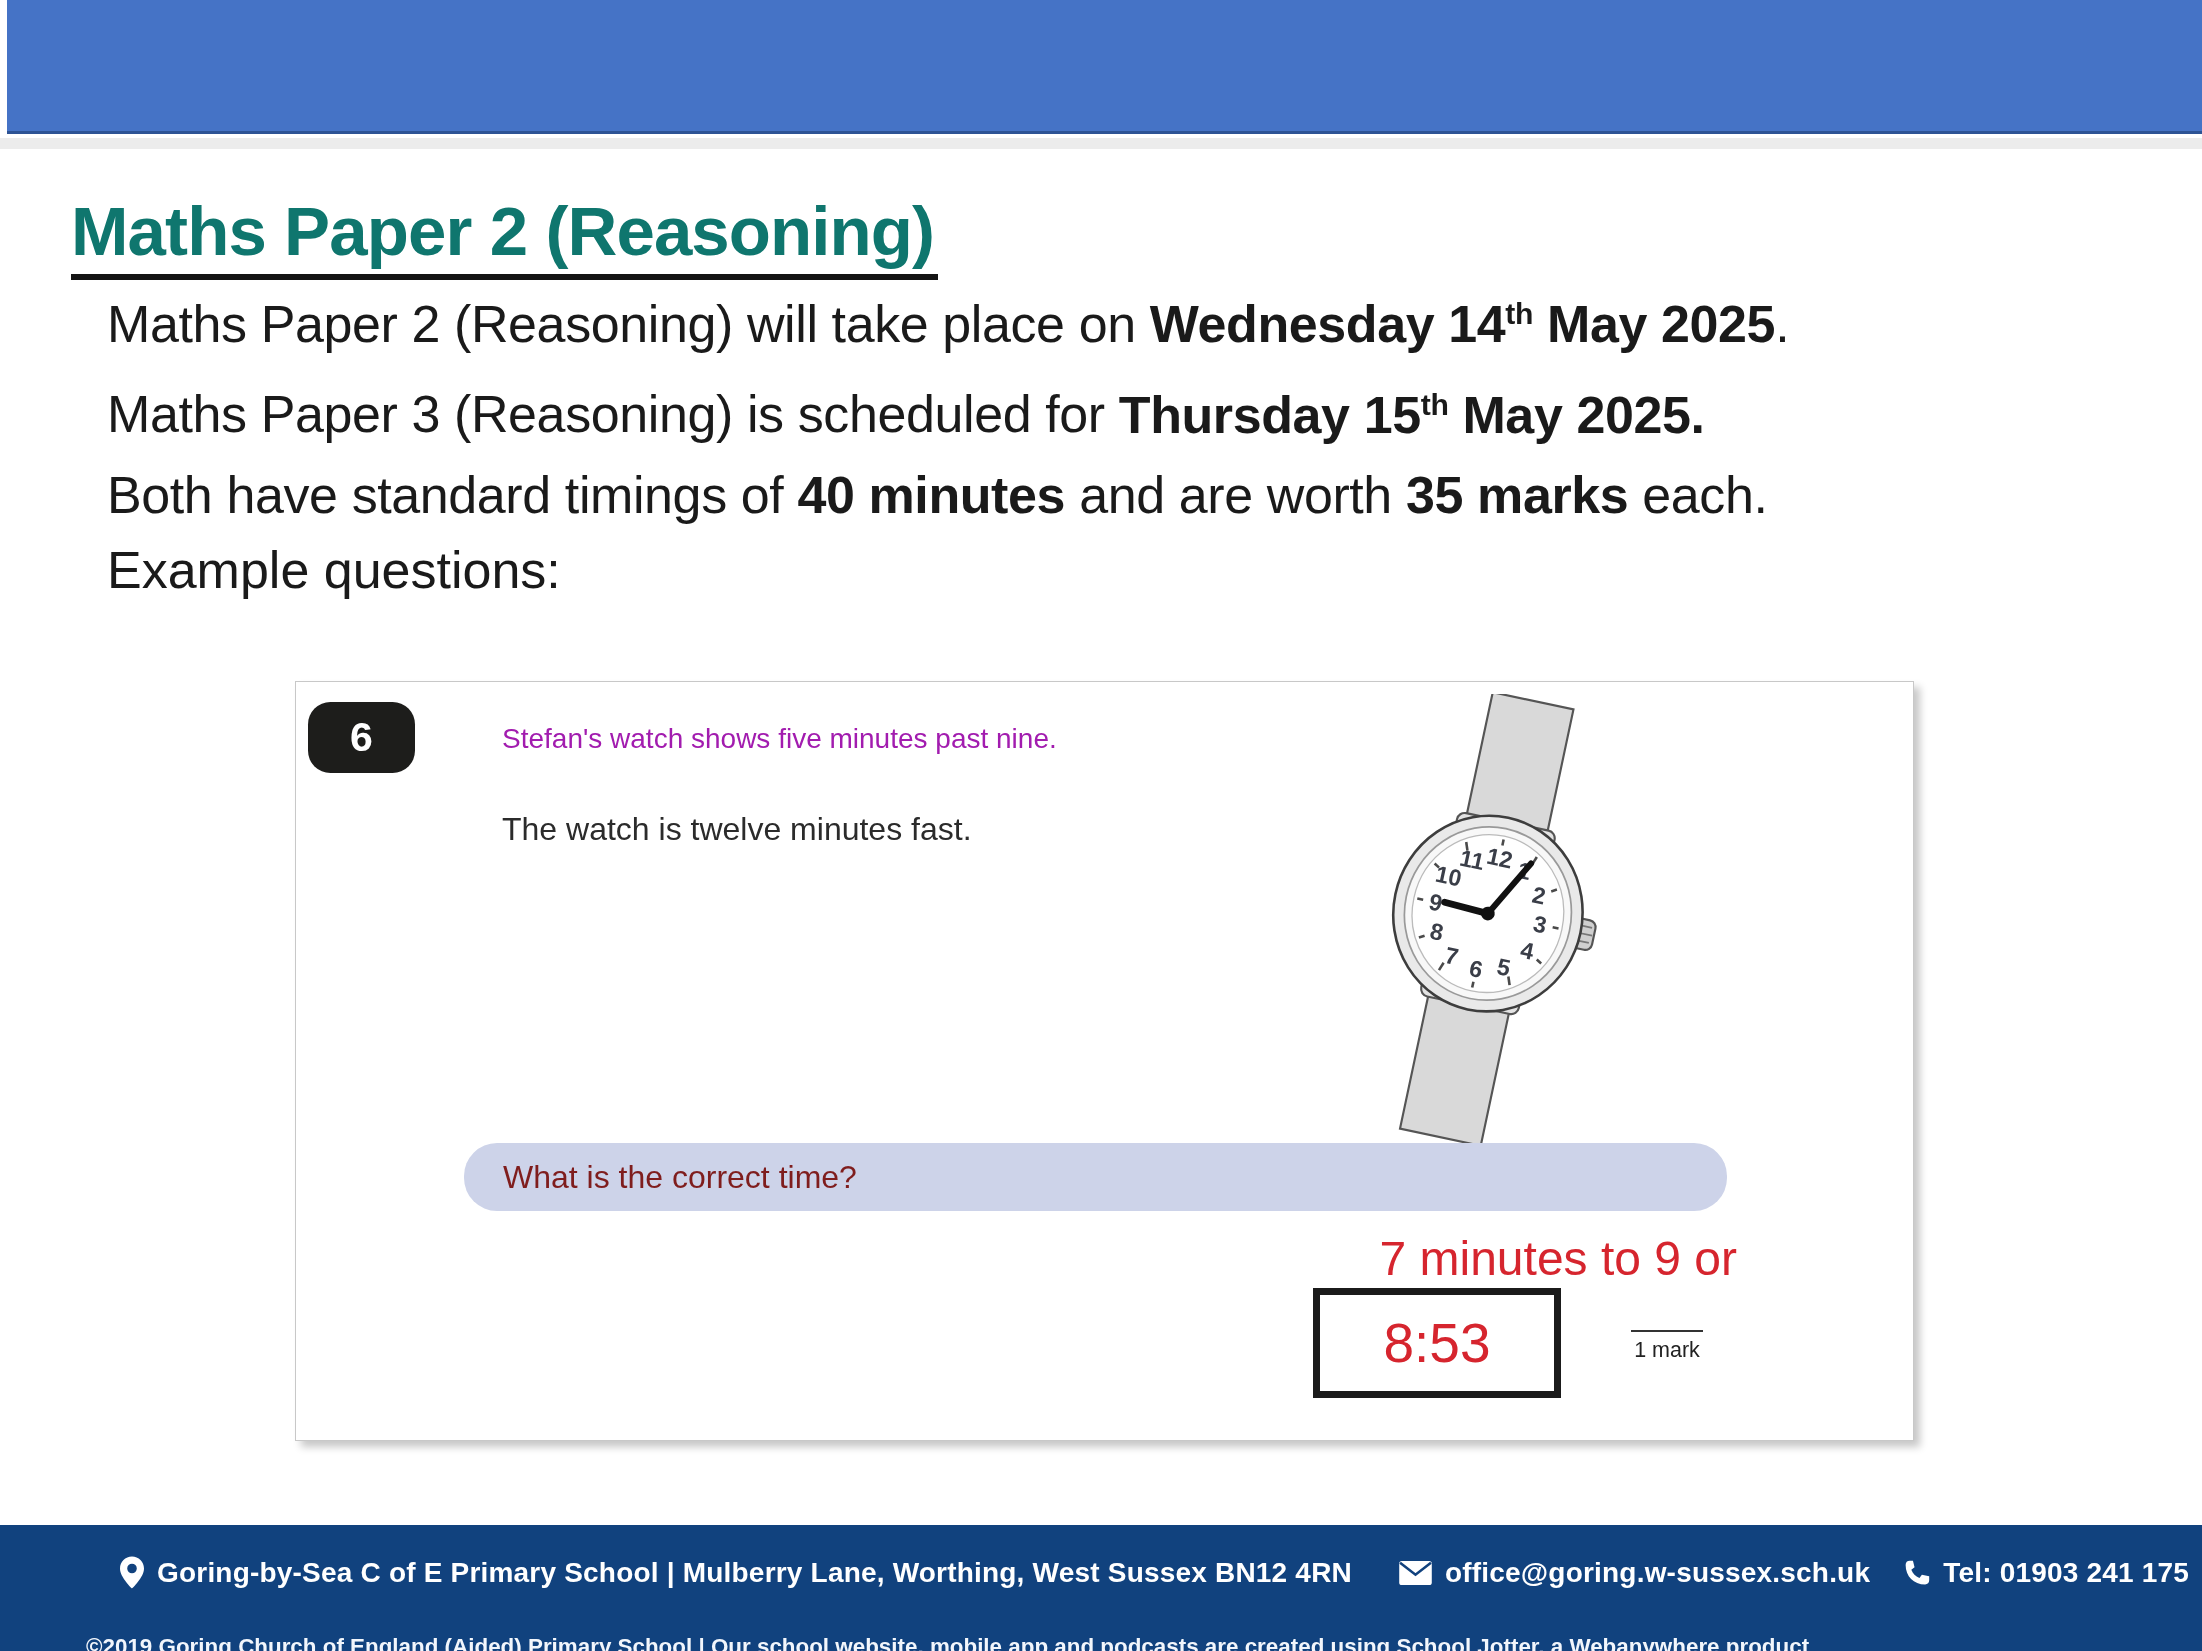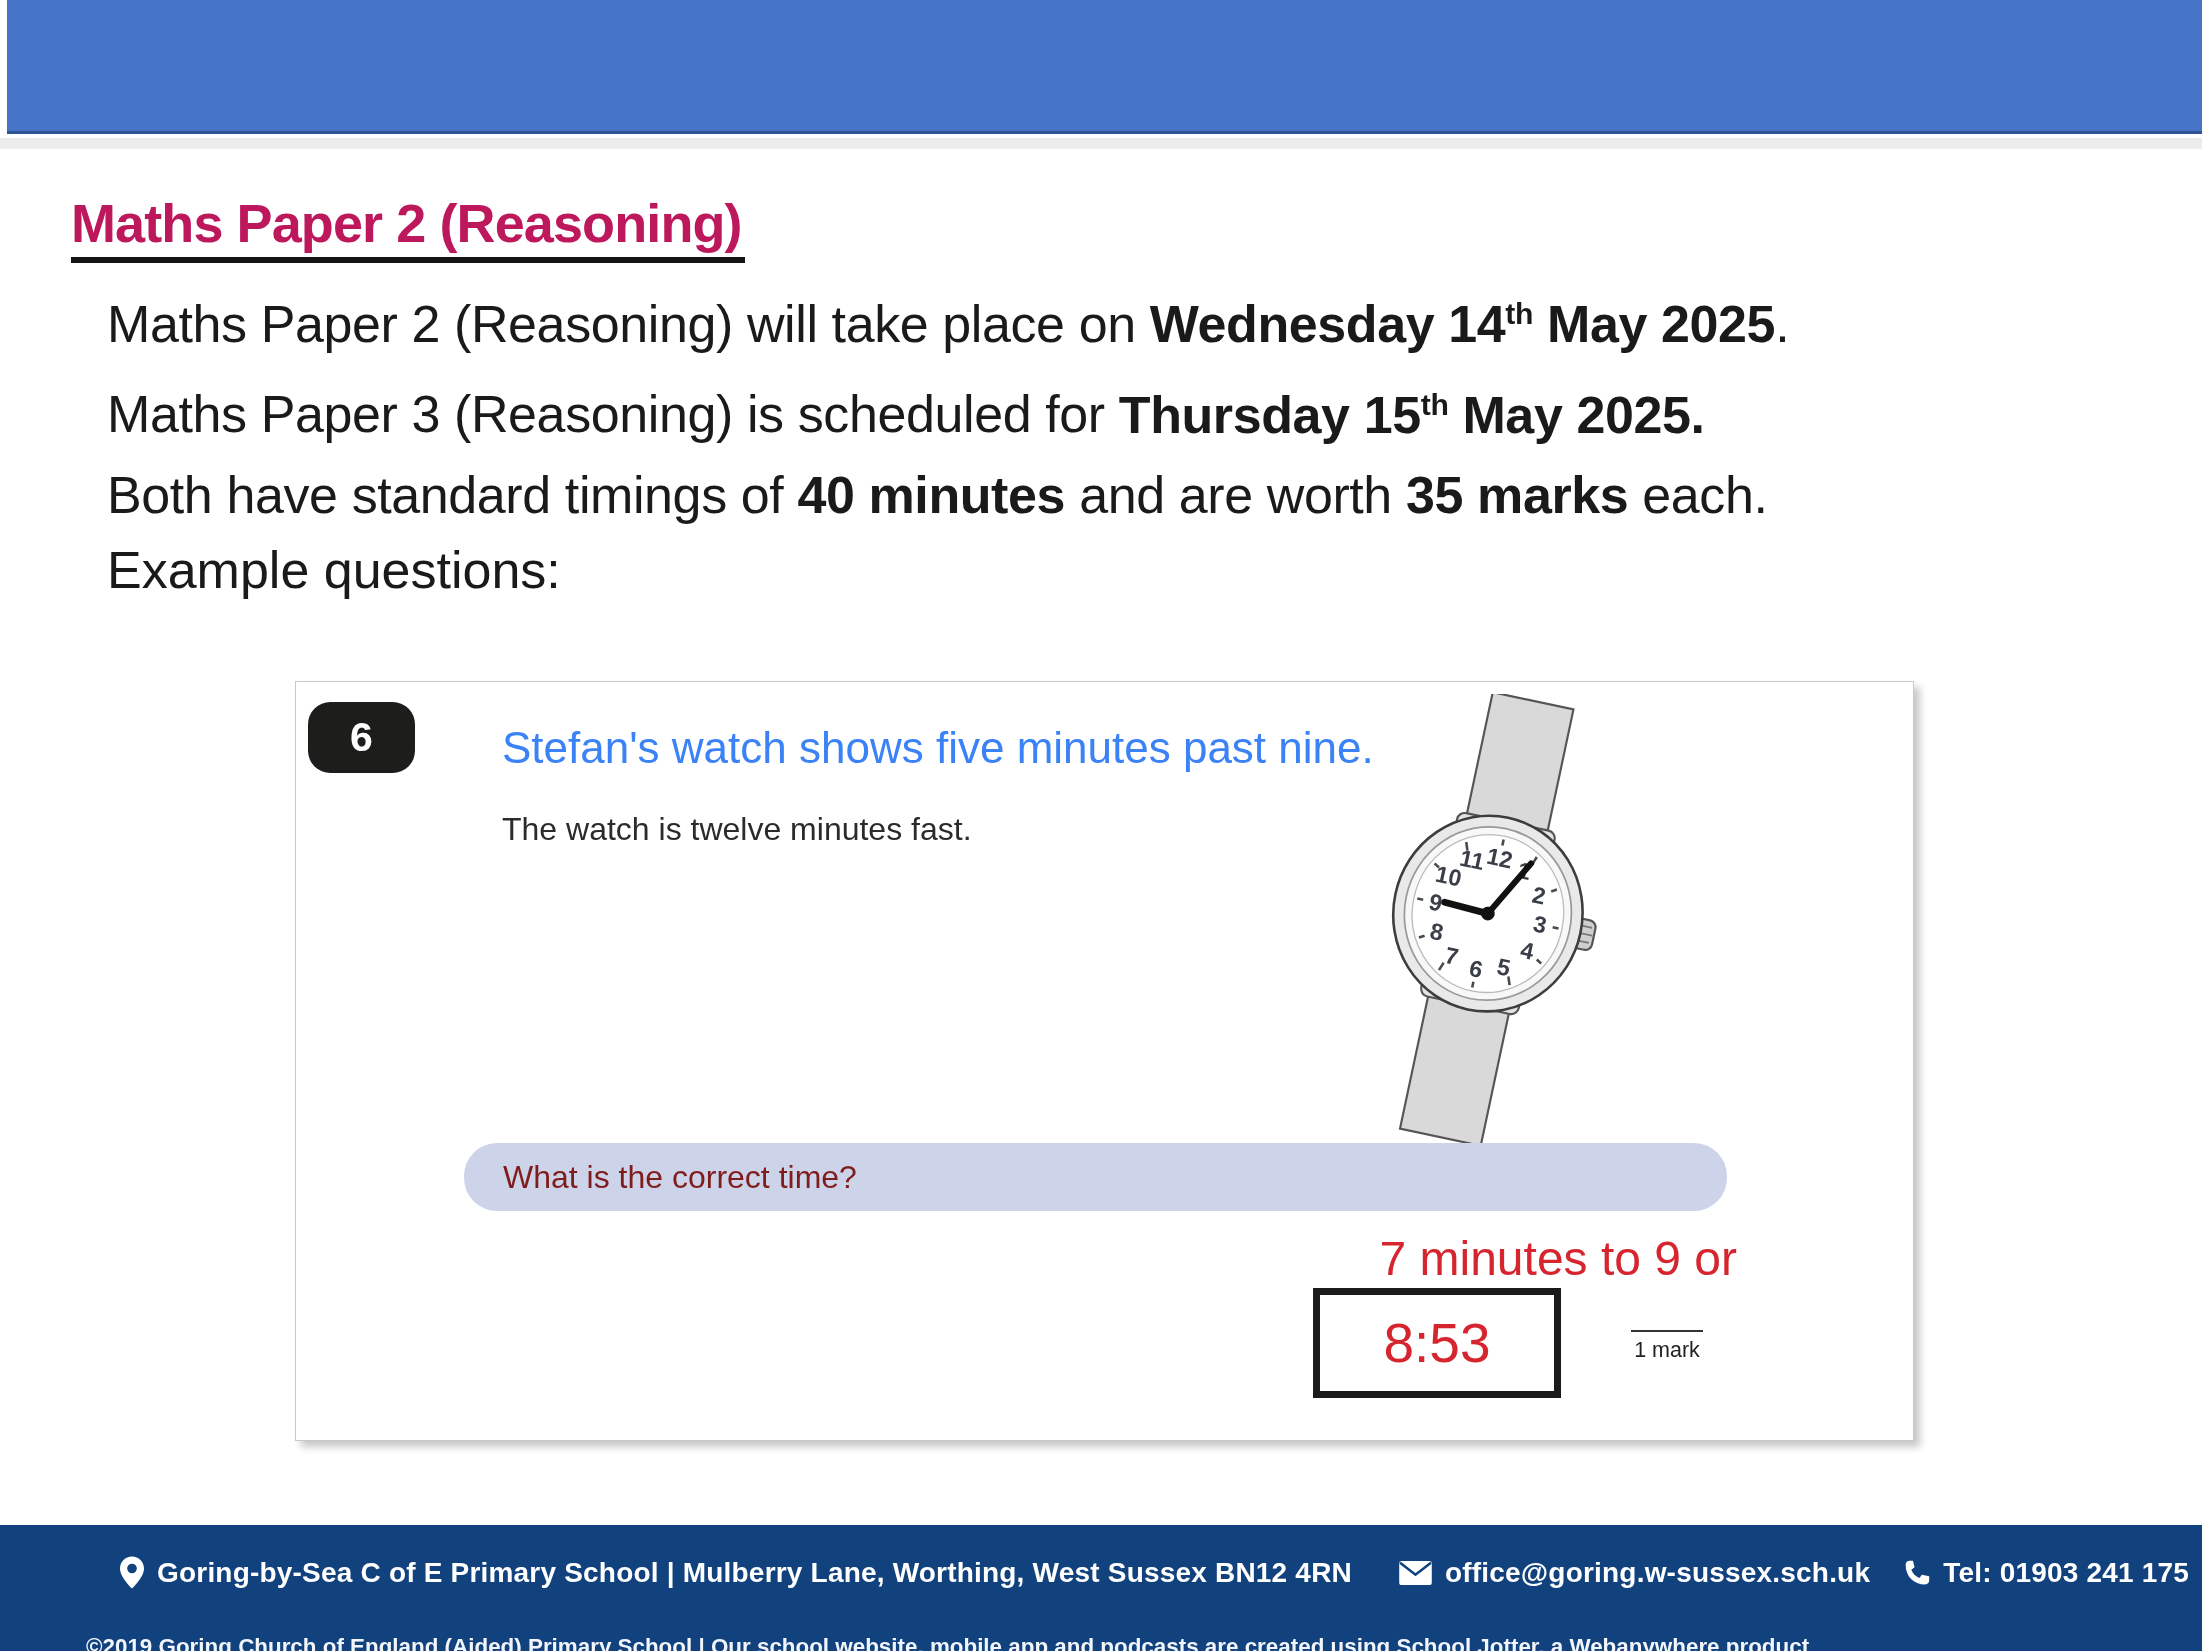--- a/index.html
+++ b/index.html
@@ -5,34 +5,34 @@
   html,body{margin:0;padding:0;background:#fff;}
   #page{position:relative;width:2203px;height:1652px;background:#ffffff;overflow:hidden;
         font-family:"Liberation Sans",sans-serif;color:#1a1a1a;}
 
   
   .header-bar{position:absolute;left:6.9px;top:0;right:0;height:131px;
               background:var(--header-blue);border-bottom:3.4px solid var(--header-blue-border);}
   .header-noise{position:absolute;left:0;top:138px;right:0;height:11.2px;background:#ececec;}
 
   
-  .page-title{position:absolute;left:71px;top:170px;font-size:54px;font-weight:bold;color:#be185d;
+  .page-title{position:absolute;left:71px;top:170px;font-size:69px;font-weight:bold;color:#0f766e;
               border-bottom:6.9px solid #141414;padding:0 3.4px 2.6px 0;letter-spacing:-0.9px;white-space:nowrap;margin-top:22px;}
   .intro{position:absolute;left:107px;top:274px;font-size:52px;line-height:80px;letter-spacing:-0.4px;}
   .intro b{font-weight:bold;}
   .intro sup{font-size:58%;vertical-align:super;font-weight:bold;}
   .example-label{position:absolute;left:107px;top:540px;font-size:52px;}
 
   
   .card{position:absolute;left:295px;top:681px;width:1617px;height:758px;background:#fff;
         border:1.7px solid #c8c8c8;box-shadow:6px 6px 7.7px rgba(0,0,0,0.22);}
   .q-badge{position:absolute;left:12px;top:20px;width:107px;height:71px;border-radius:22.4px;
            background:var(--badge-black);color:#fff;font-size:41px;font-weight:bold;
            display:flex;align-items:center;justify-content:center;}
-  .q-line1{position:absolute;left:206px;top:41px;font-size:44px;color:#3b82f6;}
+  .q-line1{position:absolute;left:206px;top:41px;font-size:28px;color:#a21caf;}
   .q-line2{position:absolute;left:206px;top:129px;font-size:32px;color:#2b2b2b;}
 
   .watch-wrap{position:absolute;left:1020px;top:12px;width:361px;height:452px;}
 
   .prompt-box{position:absolute;left:168px;top:461px;width:1263px;height:68px;border-radius:33px;
               background:var(--prompt-bg);display:flex;align-items:center;padding-left:39px;
               box-sizing:border-box;font-size:32px;color:#7f1d1d;}
   .answer-text{position:absolute;right:176px;top:549px;font-size:48px;color:var(--answer-red);white-space:nowrap;}
   .answer-box{position:absolute;left:1017px;top:606px;width:234px;height:96px;border:7.7px solid #1b1b1b;
               display:flex;align-items:center;justify-content:center;font-size:55px;color:var(--answer-red);}

